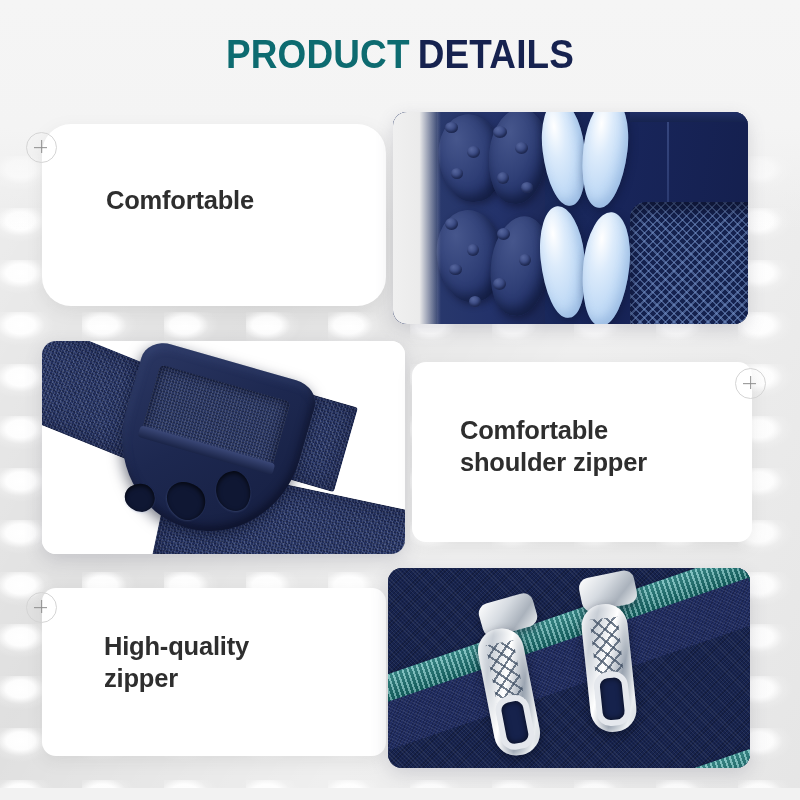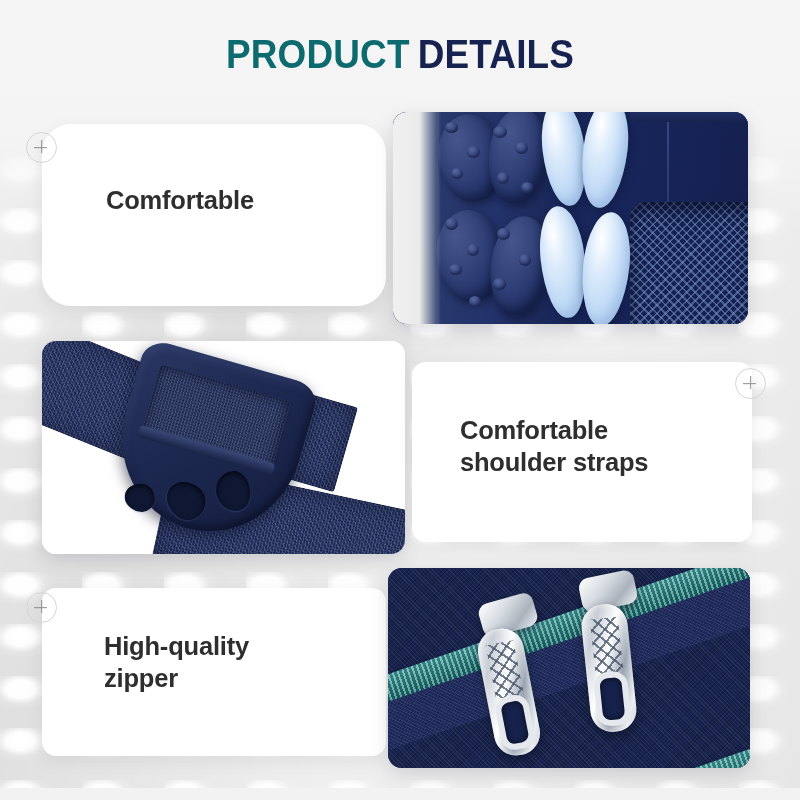--- a/index.html
+++ b/index.html
@@ -376,21 +376,21 @@
         <div class="buckle-hole bh2"></div>
         <div class="buckle-hole bh3"></div>
       </div>
     </div>
   </div>
 
   <div class="card text-card" style="left:412px; top:362px; width:340px; height:180px;">
     <div class="plus-badge" style="right:-14px; top:6px;"></div>
     <div class="headline" style="left:48px; top:52px;">
       <div>Comfortable</div>
-      <div>shoulder straps</div>
+      <div>shoulder zipper</div>
     </div>
   </div>
 
   <div class="card text-card" style="left:42px; top:588px; width:344px; height:168px;">
     <div class="plus-badge" style="left:-16px; top:4px;"></div>
     <div class="headline" style="left:62px; top:42px;">
       <div>High-quality</div>
       <div>zipper</div>
     </div>
   </div>

